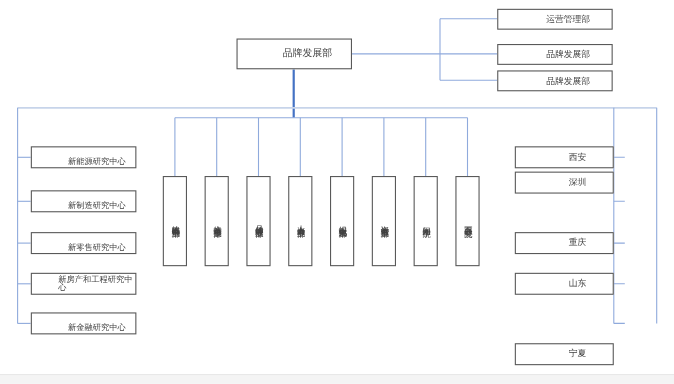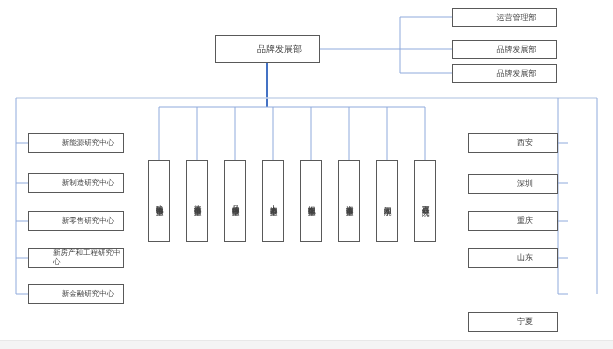--- a/index.html
+++ b/index.html
@@ -39,34 +39,34 @@
   
   .box.satellite{
     left:452px;width:105px;height:19px;font-size:8px;
   }
   .sat0{top:8px;}
   .sat1{top:40px;}
   .sat2{top:64px;}
 
   
   .box.leftitem{
-    left:28px;width:96px;height:20px;font-size:7.5px;
+    left:28px;width:96px;height:20px;font-size:7.5px;align-items:flex-end;
   }
   .lf0{top:133px;}
   .lf1{top:173px;}
   .lf2{top:211px;}
   .lf3{top:248px;}
   .lf4{top:284px;}
 
   
   .box.rightitem{
     left:468px;width:90px;height:20px;font-size:8px;font-family:Liberation Serif, serif;
   }
   .rt0{top:133px;}
-  .rt1{top:174px;}
+  .rt1{top:156px;}
   .rt2{top:211px;text-align:right;}
   .rt3{top:248px;}
   .rt4{top:284px;margin-top:28px;}
 
   
   .box.vert{
     top:160px;width:22px;height:82px;
     font-size:7.5px;
     writing-mode:vertical-rl;
     text-orientation:upright;

